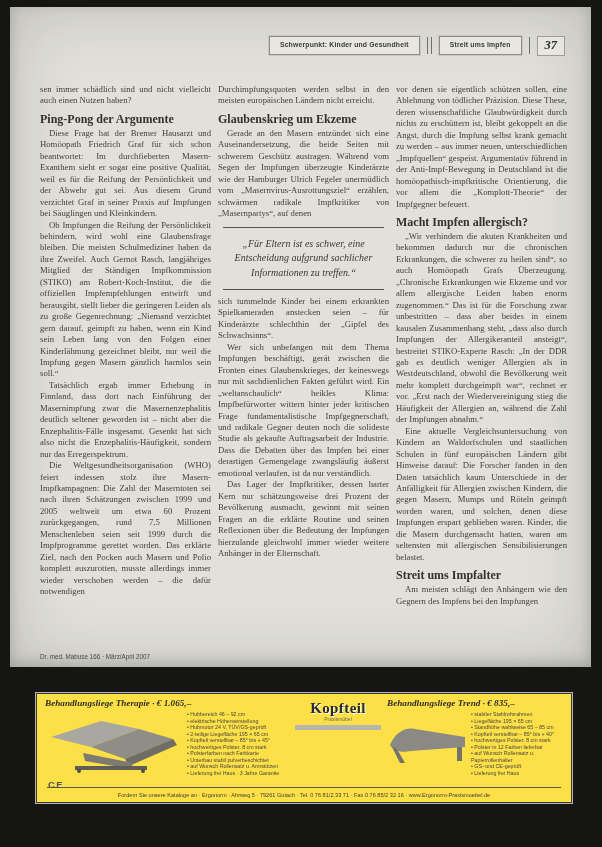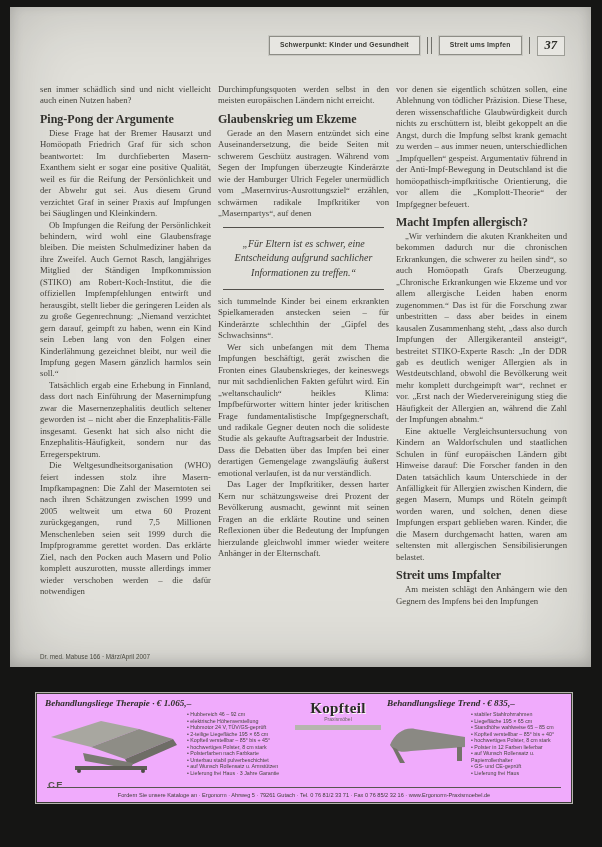--- a/index.html
+++ b/index.html
@@ -23,21 +23,21 @@
        text-align:justify;}
   .blk{margin:0;}
   .blk.p{text-indent:9px;}
   .blk.pc{text-indent:0;}
   .blk.h{font-weight:700;font-size:12px;line-height:12px;margin:6px 0 3px;color:#32312d;
          text-indent:0;text-align:left;}
   .blk.quote{font-style:italic;font-size:10px;line-height:14.5px;text-align:center;
              border-top:1.6px solid #514f4a;border-bottom:1.6px solid #514f4a;
              padding:9px 3px;margin:7px 5px 6px;color:#3a3934;}
   
-  .ad{position:absolute;left:26px;top:686px;width:534px;height:108px;background:#f0abfc;
+  .ad{position:absolute;left:26px;top:686px;width:534px;height:108px;background:#fde047;
       border:1.4px solid #3b3b36;box-shadow:0 0 0 1px #b5b4ae;}
   .ad-top{display:flex;padding:4px 6px 0 8px;}
   .ad-left{width:244px;}
   .ad-center{width:98px;text-align:center;}
   .ad-right{flex:1;}
   .ad-title{font:italic 700 9.2px/11px "Liberation Serif",serif;color:#2e2e29;
             white-space:nowrap;filter:blur(.24px);}
   .ad-row{display:flex;margin-top:2px;align-items:flex-start;}
   .img-box{flex:none;}
   .features{list-style:none;margin:0;padding:0 0 0 4px;
@@ -68,21 +68,21 @@
     <span class="sep1"></span>
     <span class="pageno">37</span>
   </div>
 
   <div class="columns">
     <div class="col">
         <div class="blk pc">sen immer schädlich sind und nicht vielleicht auch einen Nutzen haben?</div>
         <div class="blk h">Ping-Pong der Argumente</div>
         <div class="blk p">Diese Frage hat der Bremer Hausarzt und Homöopath Friedrich Graf für sich schon beantwortet: Im durchfieberten Masern-Exanthem sieht er sogar eine positive Qualität, weil es für die Reifung der Persönlichkeit und der Abwehr gut sei. Aus diesem Grund verzichtet Graf in seiner Praxis auf Impfungen bei Säuglingen und Kleinkindern.</div>
         <div class="blk p">Ob Impfungen die Reifung der Persönlichkeit behindern, wird wohl eine Glaubensfrage bleiben. Die meisten Schulmediziner haben da ihre Zweifel. Auch Gernot Rasch, langjähriges Mitglied der Ständigen Impfkommission (STIKO) am Robert-Koch-Institut, die die offiziellen Impfempfehlungen entwirft und herausgibt, stellt lieber die geringeren Leiden als zu große Gegenrechnung: „Niemand verzichtet gern darauf, geimpft zu haben, wenn ein Kind sein Leben lang von den Folgen einer Kinderlähmung gezeichnet bleibt, nur weil die Impfung gegen Masern gänzlich harmlos sein soll.“</div>
-        <div class="blk p">Tatsächlich ergab eine Erhebung in Finnland, dass dort nach Einführung der Masernimpfung zwar die Masernenzephalitis deutlich seltener geworden ist – nicht aber die Enzephalitis-Fälle insgesamt. Gesenkt hat sich also nicht die Enzephalitis-Häufigkeit, sondern nur das Erregerspektrum.</div>
+        <div class="blk p">Tatsächlich ergab immer Erhebung in Finnland, dass dort nach Einführung der Masernimpfung zwar die Masernenzephalitis deutlich seltener geworden ist – nicht aber die Enzephalitis-Fälle insgesamt. Gesenkt hat sich also nicht die Enzephalitis-Häufigkeit, sondern nur das Erregerspektrum.</div>
         <div class="blk p">Die Weltgesundheitsorganisation (WHO) feiert indessen stolz ihre Masern-Impfkampagnen: Die Zahl der Maserntoten sei nach ihren Schätzungen zwischen 1999 und 2005 weltweit um etwa 60 Prozent zurückgegangen, rund 7,5 Millionen Menschenleben seien seit 1999 durch die Impfprogramme gerettet worden. Das erklärte Ziel, nach den Pocken auch Masern und Polio komplett auszurotten, musste allerdings immer wieder verschoben werden – die dafür notwendigen</div>
       </div>
     <div class="col">
         <div class="blk pc">Durchimpfungsquoten werden selbst in den meisten europäischen Ländern nicht erreicht.</div>
         <div class="blk h">Glaubenskrieg um Ekzeme</div>
         <div class="blk p">Gerade an den Masern entzündet sich eine Auseinandersetzung, die beide Seiten mit schwerem Geschütz austragen. Während vom Segen der Impfungen überzeugte Kinderärzte wie der Hamburger Ulrich Fegeler unermüdlich vom „Masernvirus-Ausrottungsziel“ erzählen, schwärmen radikale Impfkritiker von „Masernpartys“, auf denen</div>
         <div class="blk quote">„Für Eltern ist es schwer, eine Entscheidung aufgrund sachlicher Informationen zu treffen.“</div>
         <div class="blk pc">sich tummelnde Kinder bei einem erkrankten Spielkameraden anstecken seien – für Kinderärzte schlechthin der „Gipfel des Schwachsinns“.</div>
         <div class="blk p">Wer sich unbefangen mit dem Thema Impfungen beschäftigt, gerät zwischen die Fronten eines Glaubenskrieges, der keineswegs nur mit sachdienlichen Fakten geführt wird. Ein „weltanschaulich“ heikles Klima: Impfbefürworter wittern hinter jeder kritischen Frage fundamentalistische Impfgegnerschaft, und radikale Gegner deuten noch die solideste Studie als gekaufte Auftragsarbeit der Industrie. Dass die Debatten über das Impfen bei einer derartigen Gemengelage zwangsläufig äußerst emotional verlaufen, ist da nur verständlich.</div>
         <div class="blk p">Das Lager der Impfkritiker, dessen harter Kern nur schätzungsweise drei Prozent der Bevölkerung ausmacht, gewinnt mit seinen Fragen an die erklärte Routine und seinen Reflexionen über die Bedeutung der Impfungen hierzulande gleichwohl immer wieder weitere Anhänger in der Elternschaft.</div>

